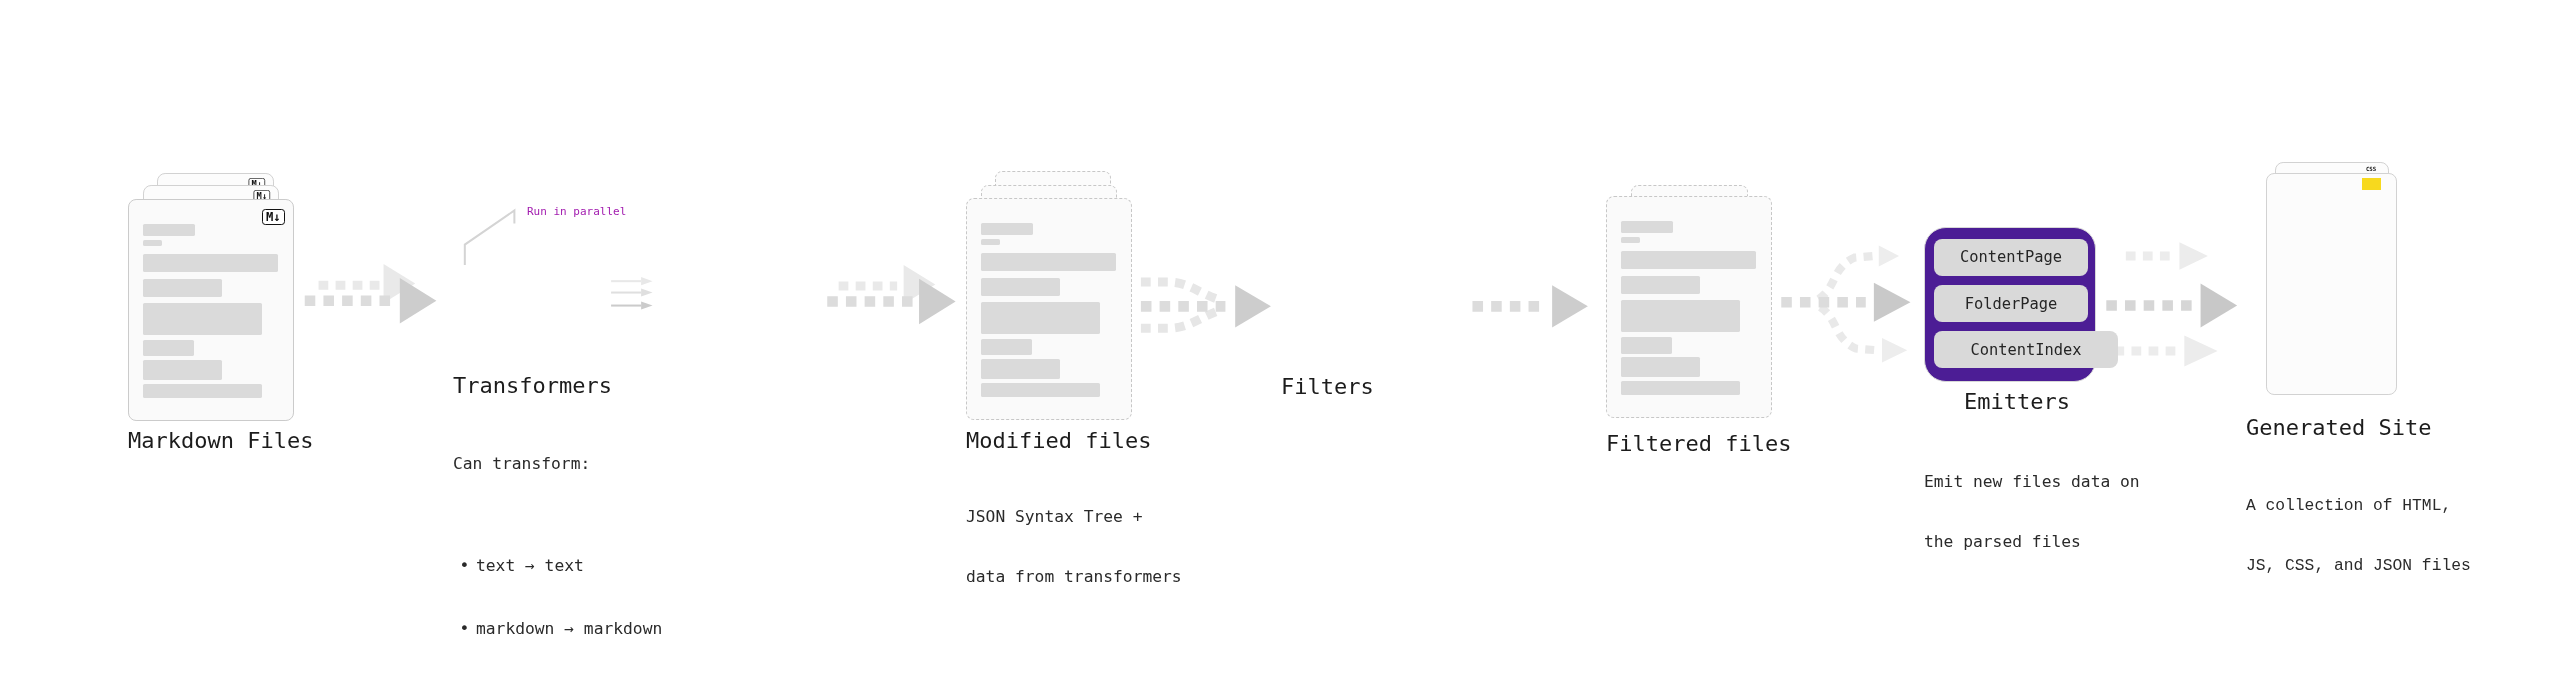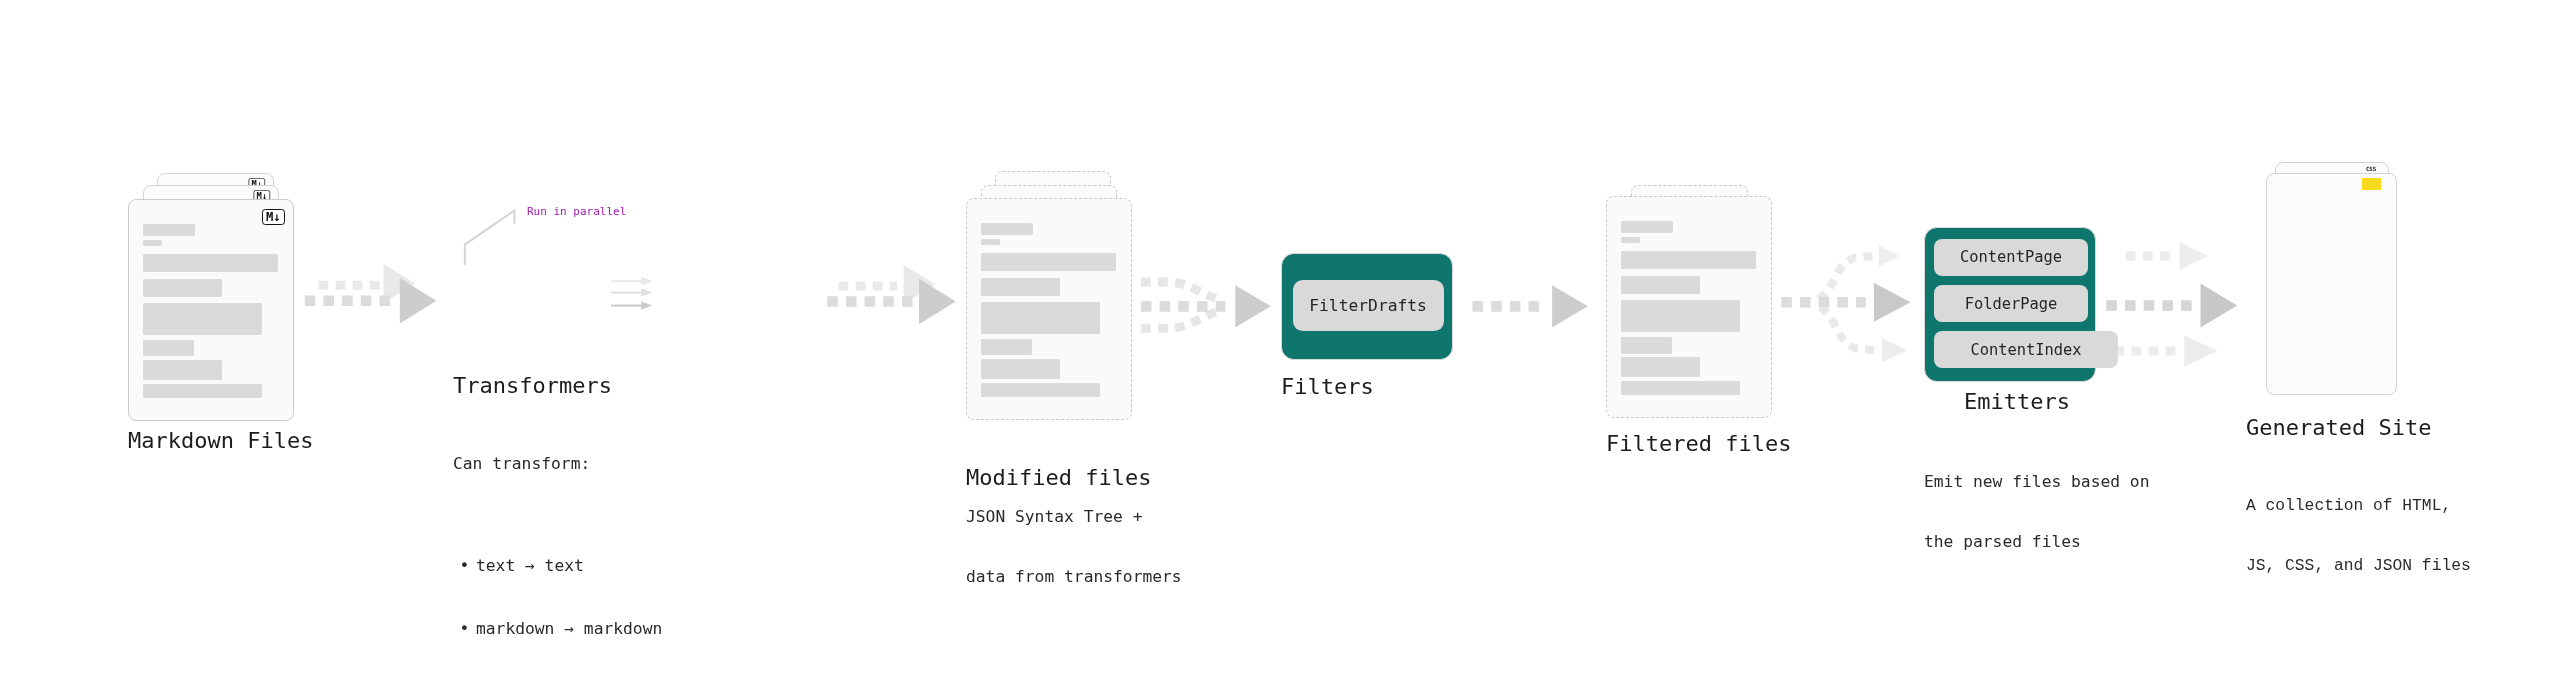--- a/index.html
+++ b/index.html
@@ -26,21 +26,21 @@
           font-size:11.4px;font-weight:bold;line-height:18px;text-align:center;
           clip-path:polygon(0 0,100% 0,91% 86%,50% 100%,9% 86%);}
   .b-js{position:absolute;right:14.6px;top:4.9px;width:18.7px;height:11.4px;background:#f7d91e;}
   .b-css{position:absolute;right:10.6px;top:3.3px;font-size:5.7px;font-weight:bold;color:#111;line-height:6.5px;
           border-bottom:2.4px solid #2965f1;padding:0 0.8px 0.8px 0.8px;}
 
   
   .obox{position:absolute;border:1.2px solid #d5d5d5;border-radius:11.4px;box-sizing:border-box;background:transparent;}
   .obox.l2{border-color:#dddddd;}
   .obox.l3{border-color:#e3e3e3;}
-  .wbox{position:absolute;border:1.2px solid #d8d8d8;border-radius:13px;background:#0f766e;box-sizing:border-box;}
+  .wbox{position:absolute;border:1.2px solid #d8d8d8;border-radius:22px;background:#4c1d95;box-sizing:border-box;}
   .pill{position:absolute;background:#d9d9d9;border-radius:9.8px;display:flex;align-items:center;justify-content:center;
         font-size:16.3px;color:#252525;}
   .pill.ghost2{background:#e5e5e5;}
   .pill.ghost3{background:#eeeeee;}
   .pill.em{border-radius:8.1px;font-size:15.4px;}
 
   
   .stage-label{position:absolute;font-size:22px;line-height:24.4px;white-space:pre;color:#1c1c1c;}
   .stage-desc{position:absolute;font-size:16.3px;line-height:20.3px;white-space:pre;color:#2a2a2a;}
   .callout{position:absolute;font-size:11px;color:#a21caf;white-space:pre;}
@@ -152,31 +152,26 @@
         <div class="bar" style="left: 14px; top: 23.6px; width: 52px; height: 12.2px;"></div>
         <div class="bar" style="left: 14px; top: 40px; width: 18.7px; height: 5.7px;"></div>
         <div class="bar" style="left: 14px; top: 54px; width: 135px; height: 18px;"></div>
         <div class="bar" style="left: 14px; top: 79px; width: 79px; height: 18px;"></div>
         <div class="bar" style="left: 14px; top: 103px; width: 119px; height: 32px;"></div>
         <div class="bar" style="left: 14px; top: 140px; width: 51px; height: 16.3px;"></div>
         <div class="bar" style="left: 14px; top: 160px; width: 79px; height: 19.5px;"></div>
         <div class="bar" style="left: 14px; top: 184px; width: 119px; height: 14px;"></div>
       </div>
   </div>
-  <div class="stage-label" style="left:966px;top:429px;margin-top:37px;">Modified files</div>
+  <div class="stage-label" style="left:966px;top:429px;">Modified files</div>
   <div class="stage-desc" style="left:966px;top:466px;">
     <div>JSON Syntax Tree +</div>
     <div>data from transformers</div>
   </div>
 
-  <div class="wbox" style="left:1281px;top:253px;width:172px;height:107px;">
-    <div class="pill" style="left:10.6px;top:26px;width:151px;height:51px;">
-      <span>FilterDrafts</span>
-    </div>
-  </div>
   <div class="stage-label" style="left:1281px;top:375px;">Filters</div>
 
   <div class="stack" style="left:1606px;top:185px;width:166px;height:244px;">
     <div class="tab" style="left:25px;right:23.6px;top:0;"></div>
     <div class="card dashed skeleton" style="left:0;top:11.4px;width:166px;height:222px;">
         <div class="bar" style="left: 14px; top: 23.6px; width: 52px; height: 12.2px;"></div>
         <div class="bar" style="left: 14px; top: 40px; width: 18.7px; height: 5.7px;"></div>
         <div class="bar" style="left: 14px; top: 54px; width: 135px; height: 18px;"></div>
         <div class="bar" style="left: 14px; top: 79px; width: 79px; height: 18px;"></div>
         <div class="bar" style="left: 14px; top: 103px; width: 119px; height: 32px;"></div>
@@ -193,21 +188,21 @@
     </div>
     <div class="pill em" style="left:9px;top:57px;width:154px;height:37px;">
       <span>FolderPage</span>
     </div>
     <div class="pill em" style="left:9px;top:103px;width:184px;height:37px;">
       <span>ContentIndex</span>
     </div>
   </div>
   <div class="stage-label" style="left:1924px;top:390px;margin-left:40px;">Emitters</div>
   <div class="stage-desc" style="left:1924px;top:431px;">
-    <div>Emit new files based on</div>
+    <div>Emit new files data on</div>
     <div>the parsed files</div>
   </div>
 
   <div class="stack" style="left:2246px;top:162px;width:167px;height:252px;">
     <div class="card back" style="left:29px;right:24.4px;top:0;height:222px;">
       <div class="b-css">CSS</div>
     </div>
     <div class="card back" style="left:19.5px;right:16.3px;top:10.6px;height:222px;">
       <div class="b-js"></div>
     </div>

